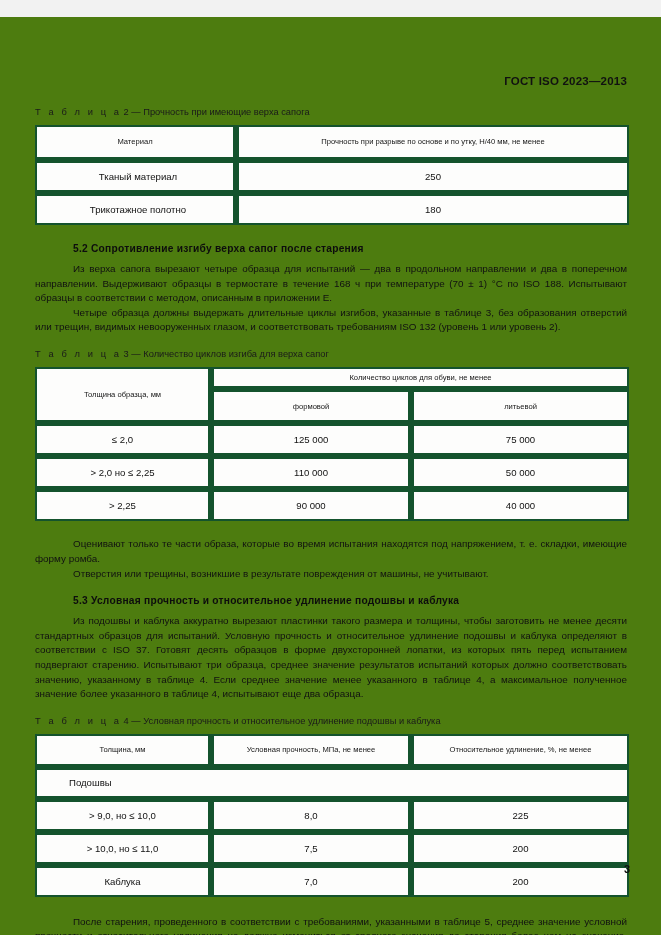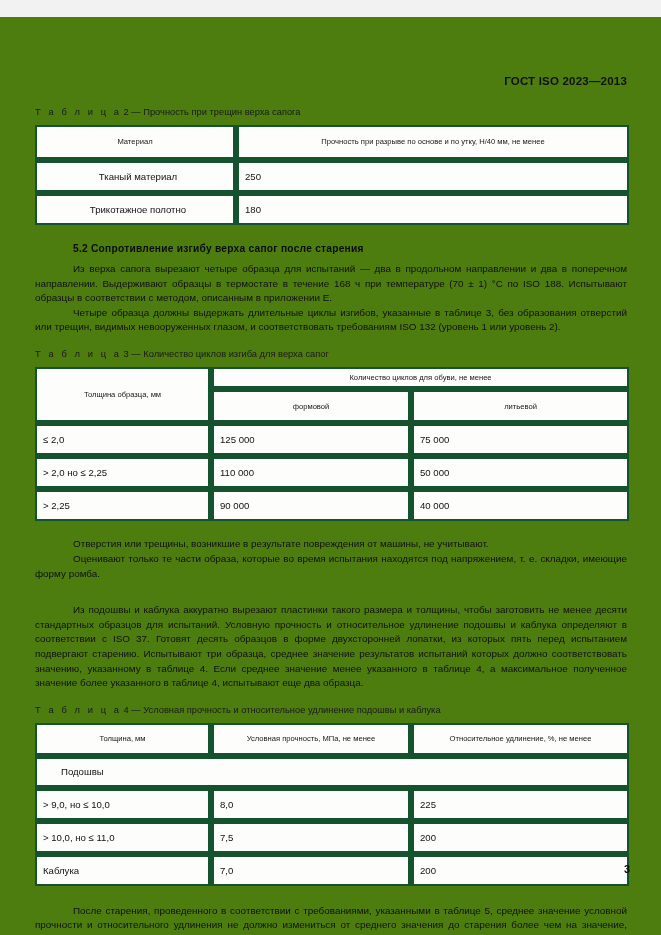--- a/index.html
+++ b/index.html
@@ -68,20 +68,21 @@
   }
   table.gost thead td, table.gost thead th {
     font-size: 7.6px;
     text-align: center;
     color: #151515;
     line-height: 1.25;
   }
   table.gost tbody td {
     font-size: 9.6px;
     color: #111;
+    text-align: center;
   }
   .outer-top   { border-top-width: 2px !important; }
   .outer-bot   { border-bottom-width: 2px !important; border-radius: 12px; }
   .outer-left  { border-left-width: 2px !important; }
   .outer-right { border-right-width: 2px !important; }
   .thick-r     { border-right-width: 2px !important; }
   .cell-left   { text-align: center; padding-left: 12px !important; }
 
   
   p.body {
@@ -124,21 +125,21 @@
 
     <div class="doc-header">
       <span>ГОСТ ISO 2023—2013</span>
     </div>
 
     <div class="sp-20"></div>
 
     <div class="tbl-caption">
       <span class="lead">Т а б л и ц а</span><span class="num">2</span>
       <span>—</span>
-      <span>Прочность при трещин верха сапога</span>
+      <span>Прочность при имеющие верха сапога</span>
     </div>
 
     <div class="sp-8"></div>
 
     <table class="gost">
       <colgroup>
           <col style="width:200px">
           <col style="width:392px">
         </colgroup>
       <thead>
@@ -208,25 +209,26 @@
         <tr>
           <td class="outer-left outer-bot thick-r" style="height:19px">&gt; 2,25</td>
           <td class="outer-bot">90 000</td>
           <td class="outer-right outer-bot">40 000</td>
         </tr>
       </tbody>
     </table>
 
     <div class="sp-16"></div>
 
+    <p class="body">Оценивают только те части образа, которые во время испытания находятся под напряжением, т. е. складки, имеющие форму ромба.</p>
     <p class="body">Отверстия или трещины, возникшие в результате повреждения от машины, не учитывают.</p>
-    <p class="body">Оценивают только те части образа, которые во время испытания находятся под напряжением, т. е. складки, имеющие форму ромба.</p>
 
     <div class="sp-14"></div>
 
+    <h3 class="sect">5.3  Условная прочность и относительное удлинение подошвы и каблука</h3>
 
     <div class="sp-8"></div>
 
     <p class="body">Из подошвы и каблука аккуратно вырезают пластинки такого размера и толщины, чтобы заготовить не менее десяти стандартных образцов для испытаний. Условную прочность и относительное удлинение подошвы и каблука определяют в соответствии с ISO 37. Готовят десять образцов в форме двухсторонней лопатки, из которых пять перед испытанием подвергают старению. Испытывают три образца, среднее значение результатов испытаний которых должно соответствовать значению, указанному в таблице 4. Если среднее значение менее указанного в таблице 4, а максимальное полученное значение более указанного в таблице 4, испытывают еще два образца.</p>
 
     <div class="sp-14"></div>
 
     <div class="tbl-caption">
       <span class="lead">Т а б л и ц а</span><span class="num">4</span>
       <span>—</span>
@@ -243,21 +245,21 @@
         </colgroup>
       <thead>
         <tr>
           <td class="outer-top outer-left" style="height:20px">Толщина, мм</td>
           <td class="outer-top thick-r">Условная прочность, МПа, не менее</td>
           <td class="outer-top outer-right">Относительное удлинение, %, не менее</td>
         </tr>
       </thead>
       <tbody>
         <tr>
-          <td class="outer-left" colspan="3" style="height:18px;border-top-width:2px;border-right-width:2px;text-align:left;padding-left:24px">Подошвы</td>
+          <td class="outer-left" colspan="3" style="height:18px;border-top-width:2px;border-right-width:2px;text-align:left;padding-left:32px">Подошвы</td>
         </tr>
         <tr>
           <td class="outer-left" style="height:19px">&gt; 9,0, но ≤ 10,0</td>
           <td class="thick-r">8,0</td>
           <td class="outer-right">225</td>
         </tr>
         <tr>
           <td class="outer-left" style="height:19px">&gt; 10,0, но ≤ 11,0</td>
           <td class="thick-r">7,5</td>
           <td class="outer-right">200</td>

